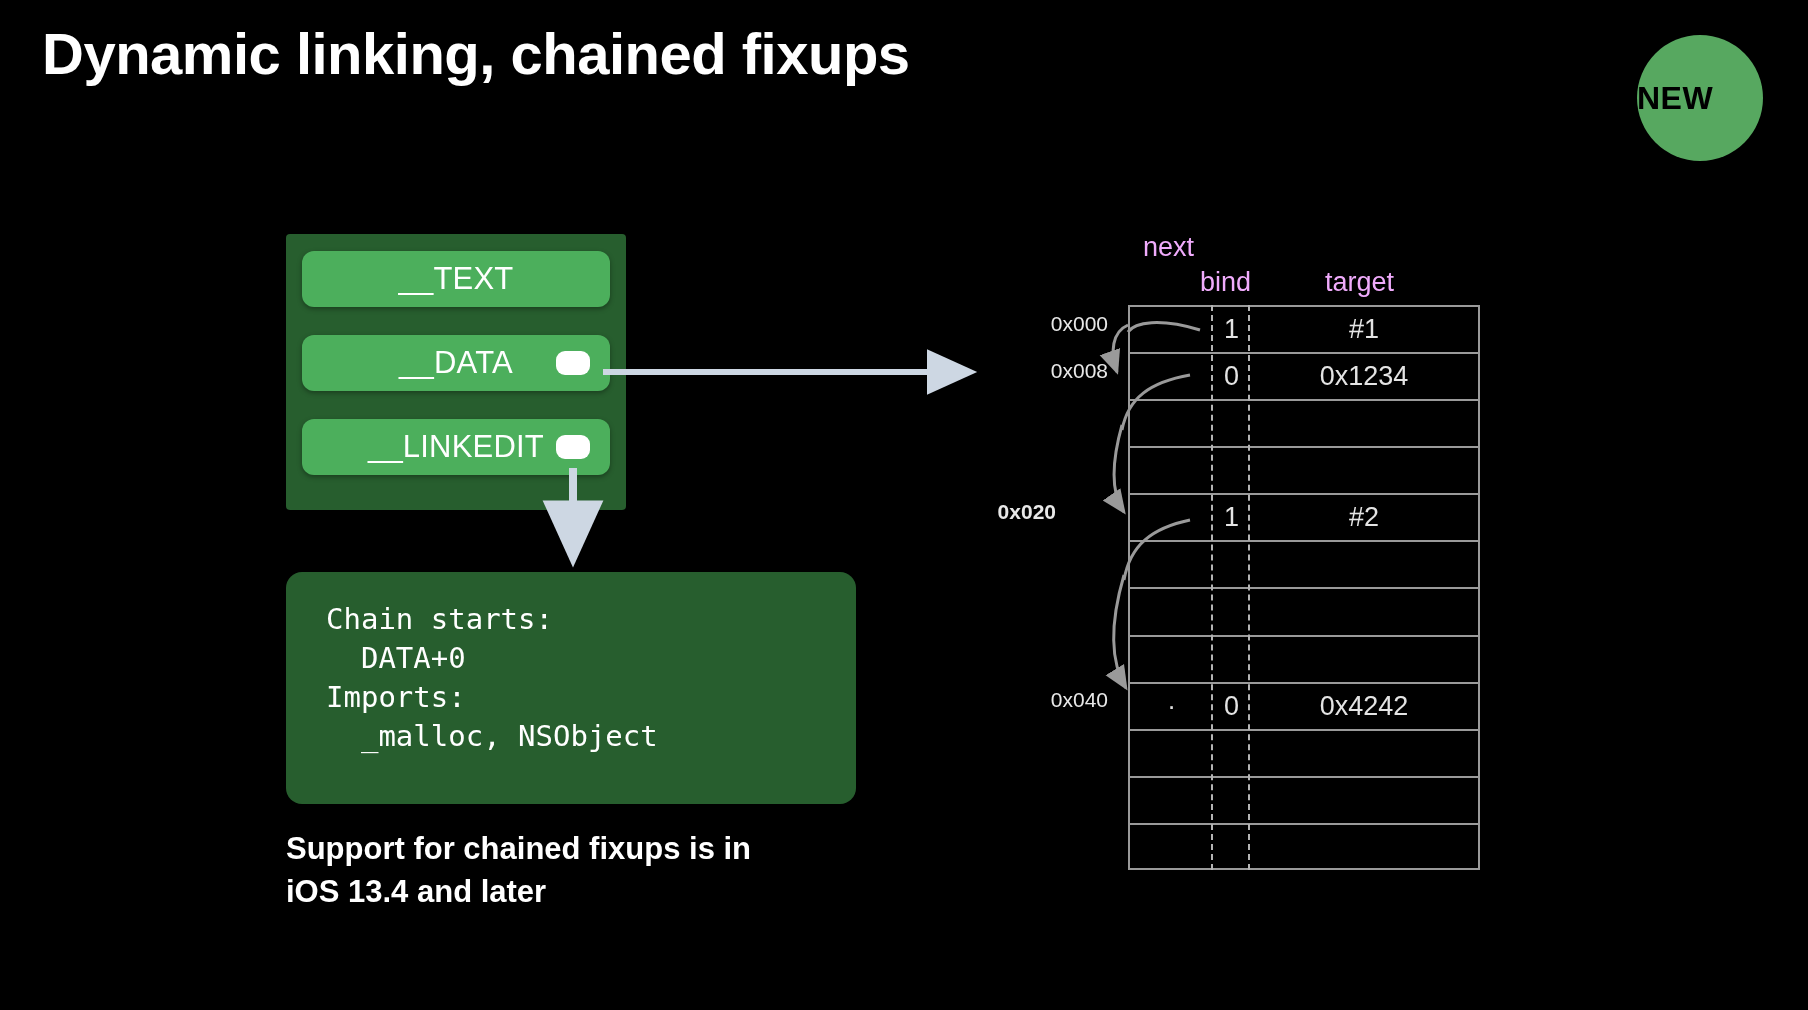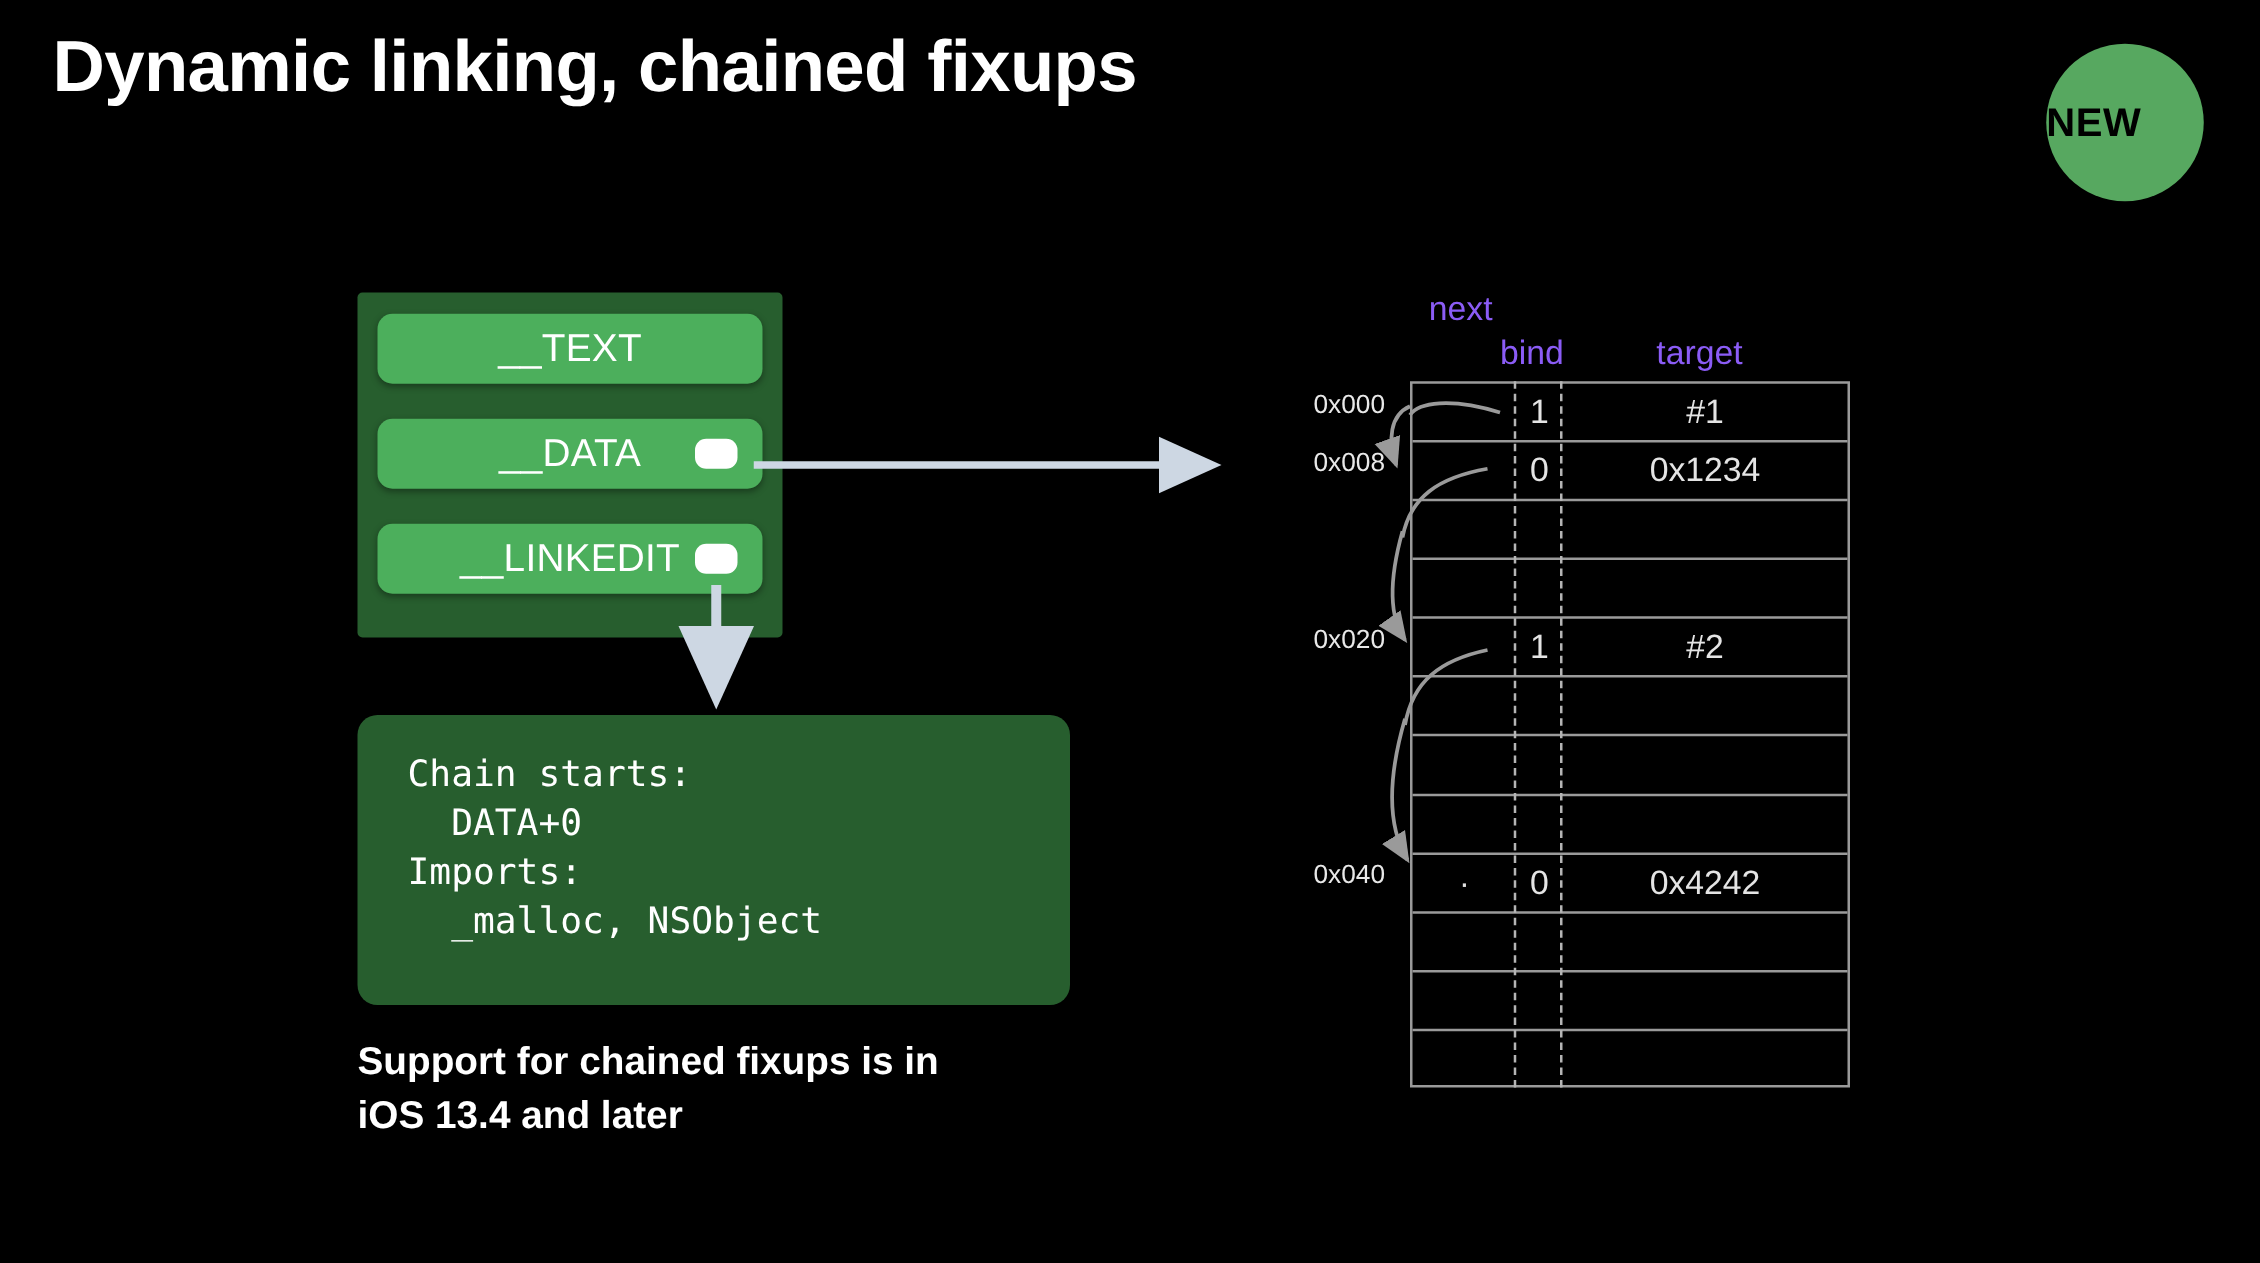--- a/index.html
+++ b/index.html
@@ -198,21 +198,21 @@
     height: 565px;
     border-left: 2px dashed #b5b5b5;
   }
   .dash-a { left: 83px; }
   .dash-b { left: 120px; }
 
   
   .hdr {
     position: absolute;
     font-size: 27px;
-    color: #8b5cf6;
+    color: #f0abfc;
     white-space: nowrap;
   }
   .hdr-next   { left: 1143px; top: 232px; }
   .hdr-bind   { left: 1200px; top: 267px; }
   .hdr-target { left: 1325px; top: 267px; }
 
   
   .addr {
     position: absolute;
     font-size: 21px;
@@ -259,21 +259,21 @@
     <div>iOS 13.4 and later</div>
   </div>
 
   <div class="hdr hdr-next">next</div>
   <div class="hdr hdr-bind">bind</div>
   <div class="hdr hdr-target">target</div>
 
   <div id="addr-layer">
       <div class="addr" style="left: 1018px; top: 311.542px;">0x000</div>
       <div class="addr" style="left: 1018px; top: 358.625px;">0x008</div>
-      <div class="addr" style="left: 1018px; top: 499.875px;">0x020</div>
+      <div class="addr" style="left: 966px; top: 499.875px; font-weight: bold;">0x020</div>
       <div class="addr" style="left: 1018px; top: 688.208px;">0x040</div>
     </div>
 
   <div class="table-wrap">
     <div class="fixup-table" id="fixup-table">
         <div class="fixup-row">
           <div class="cell-next"></div>
           <div class="cell-bind">1</div>
           <div class="cell-target">#1</div>
         </div>

